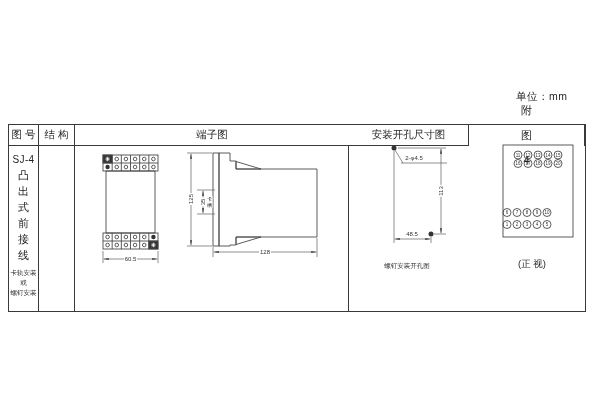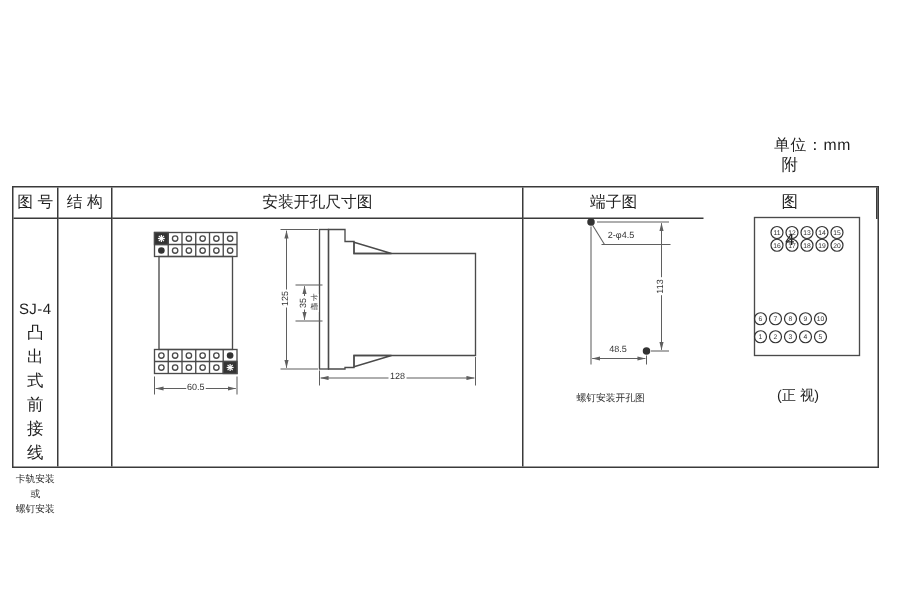--- a/index.html
+++ b/index.html
@@ -23,21 +23,21 @@
     border-right:1px solid #3a3a3a; border-bottom:1px solid #3a3a3a;
     display:flex; align-items:center; justify-content:center;
     font-size:10.5px; color:#1f1f1f; white-space:nowrap;
   }
   .hc.last, .bc.last { border-right:none; }
   .bc { border-right:1px solid #3a3a3a; position:relative; }
   .vtext { white-space:pre-line; text-align:center; }
   .figcell { display:flex; align-items:center; justify-content:center; }
   .figlabel { font-size:11px; line-height:2.3; }
   .structcell { display:flex; flex-direction:column; align-items:center; padding-top:8px; }
-  .model { font-size:10px; letter-spacing:0.3px;margin-top:47px; }
+  .model { font-size:10px; letter-spacing:0.3px; }
   .typev { font-size:11px; line-height:1.45; margin-top:3px; }
   .mountnote { font-size:6.5px; line-height:1.6; margin-top:4px; text-align:center; color:#2a2a2a; }
   svg.draw { position:absolute; left:0; top:0; pointer-events:none; }
   .dim {
     position:absolute; font-size:6px; line-height:1.1; color:#333; background:#fff;
     padding:0 1px; white-space:nowrap; transform:translate(-50%,-50%); letter-spacing:0;
   }
   .dim.rot { transform:translate(-50%,-50%) rotate(-90deg); }
   .dim.nobg { background:transparent; }
   .slotlabel {
@@ -56,22 +56,22 @@
 </head>
 <body>
 
 <div class="screen">
 
   <div class="unit">单位：mm</div>
 
   <div class="tbl">
     <div class="hc">图 号</div>
     <div class="hc">结 构</div>
+    <div class="hc last">端子图</div>
     <div class="hc">安装开孔尺寸图</div>
-    <div class="hc last">端子图</div>
 
     <div class="bc figcell">
       <div class="vtext figlabel">附
 图
 4</div>
     </div>
     <div class="bc structcell">
       <div class="model">SJ-4</div>
       <div class="vtext typev">凸
 出

